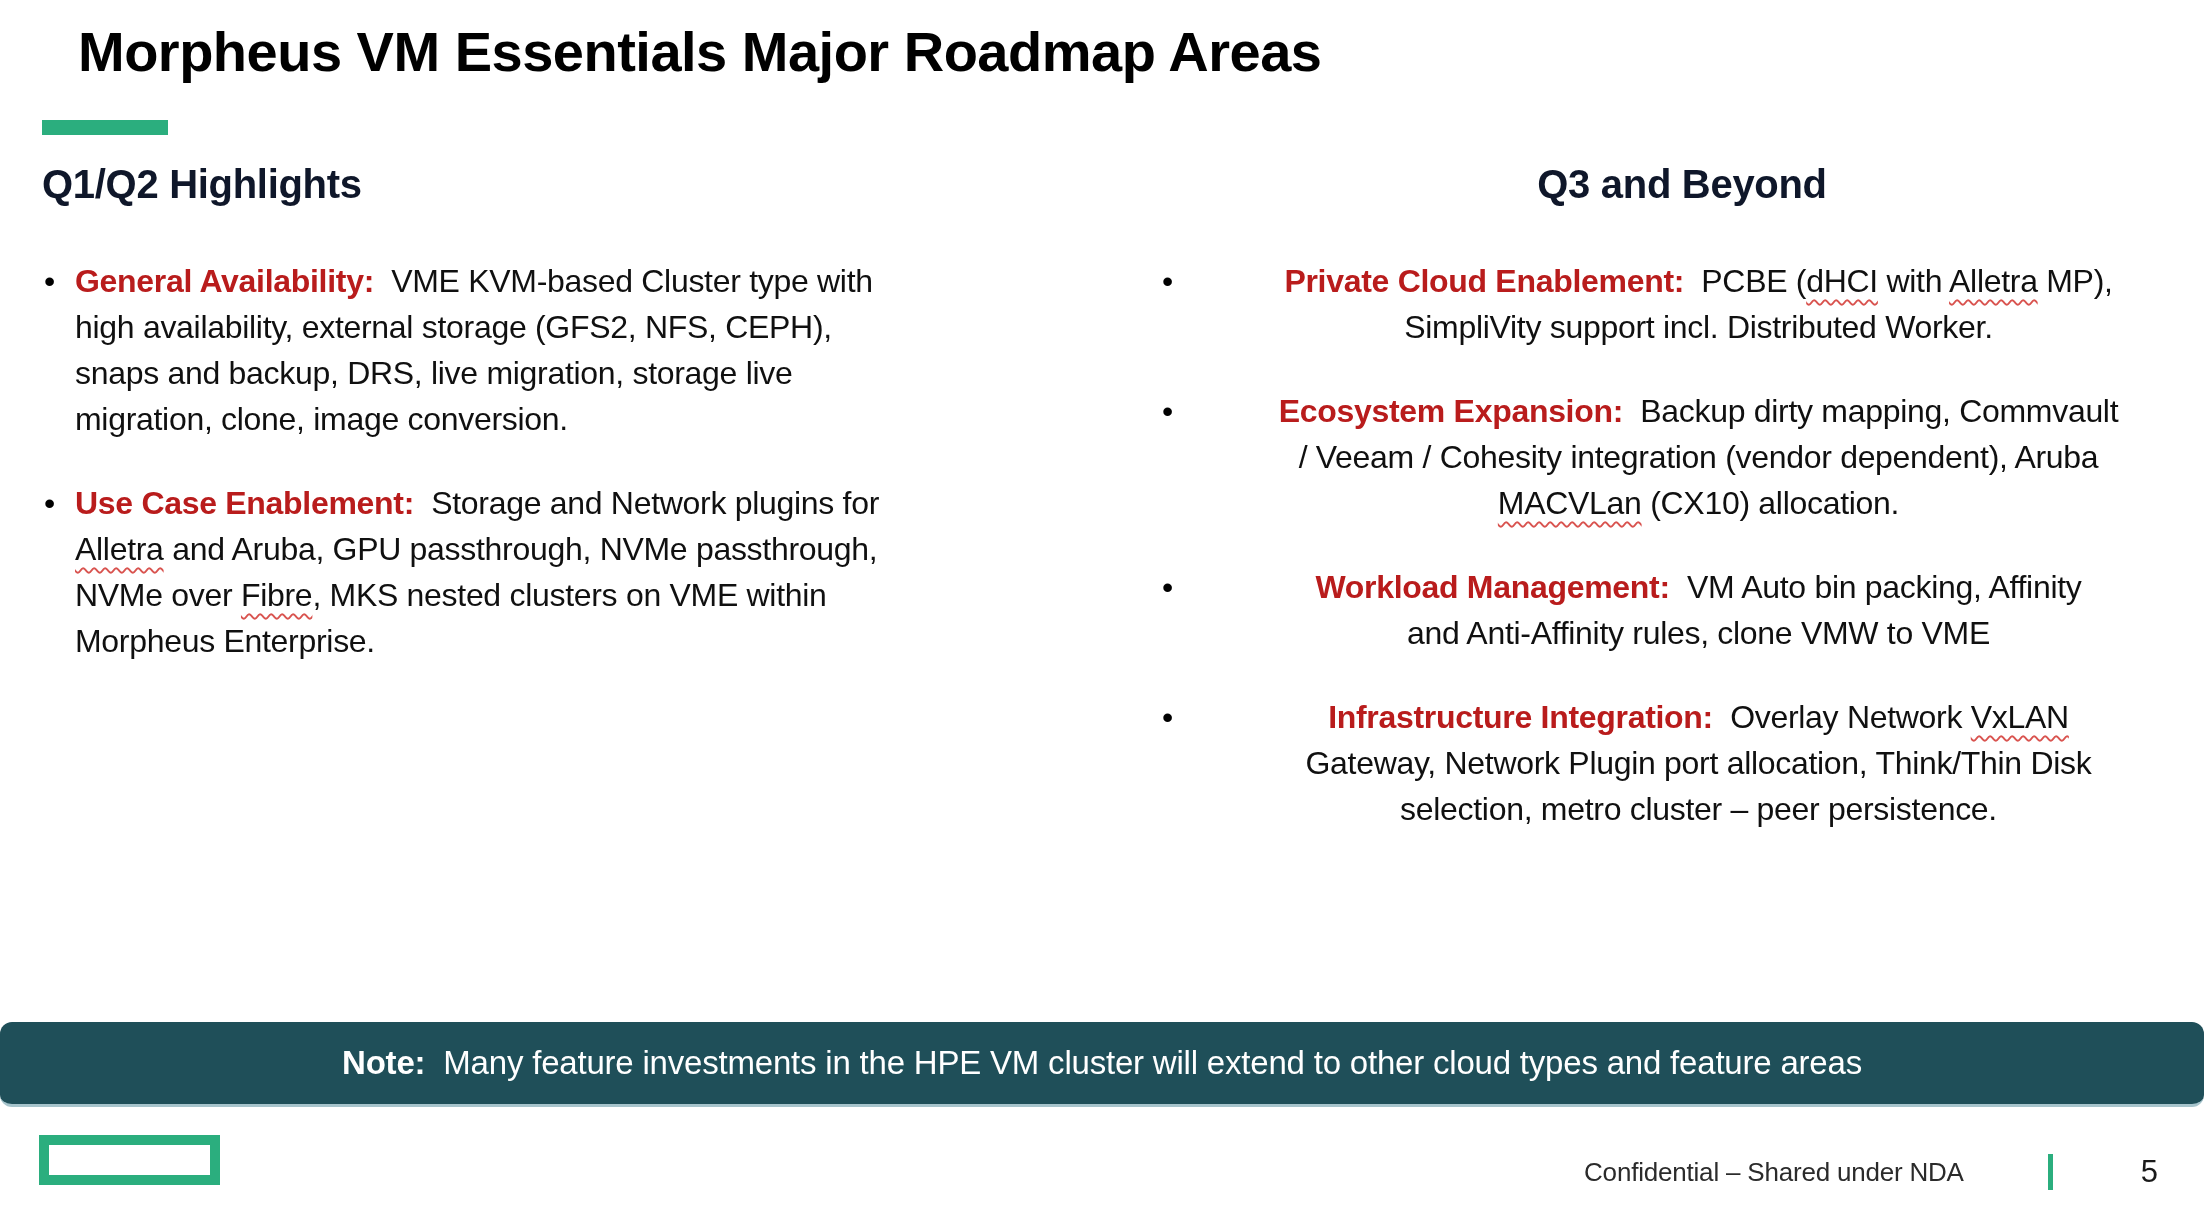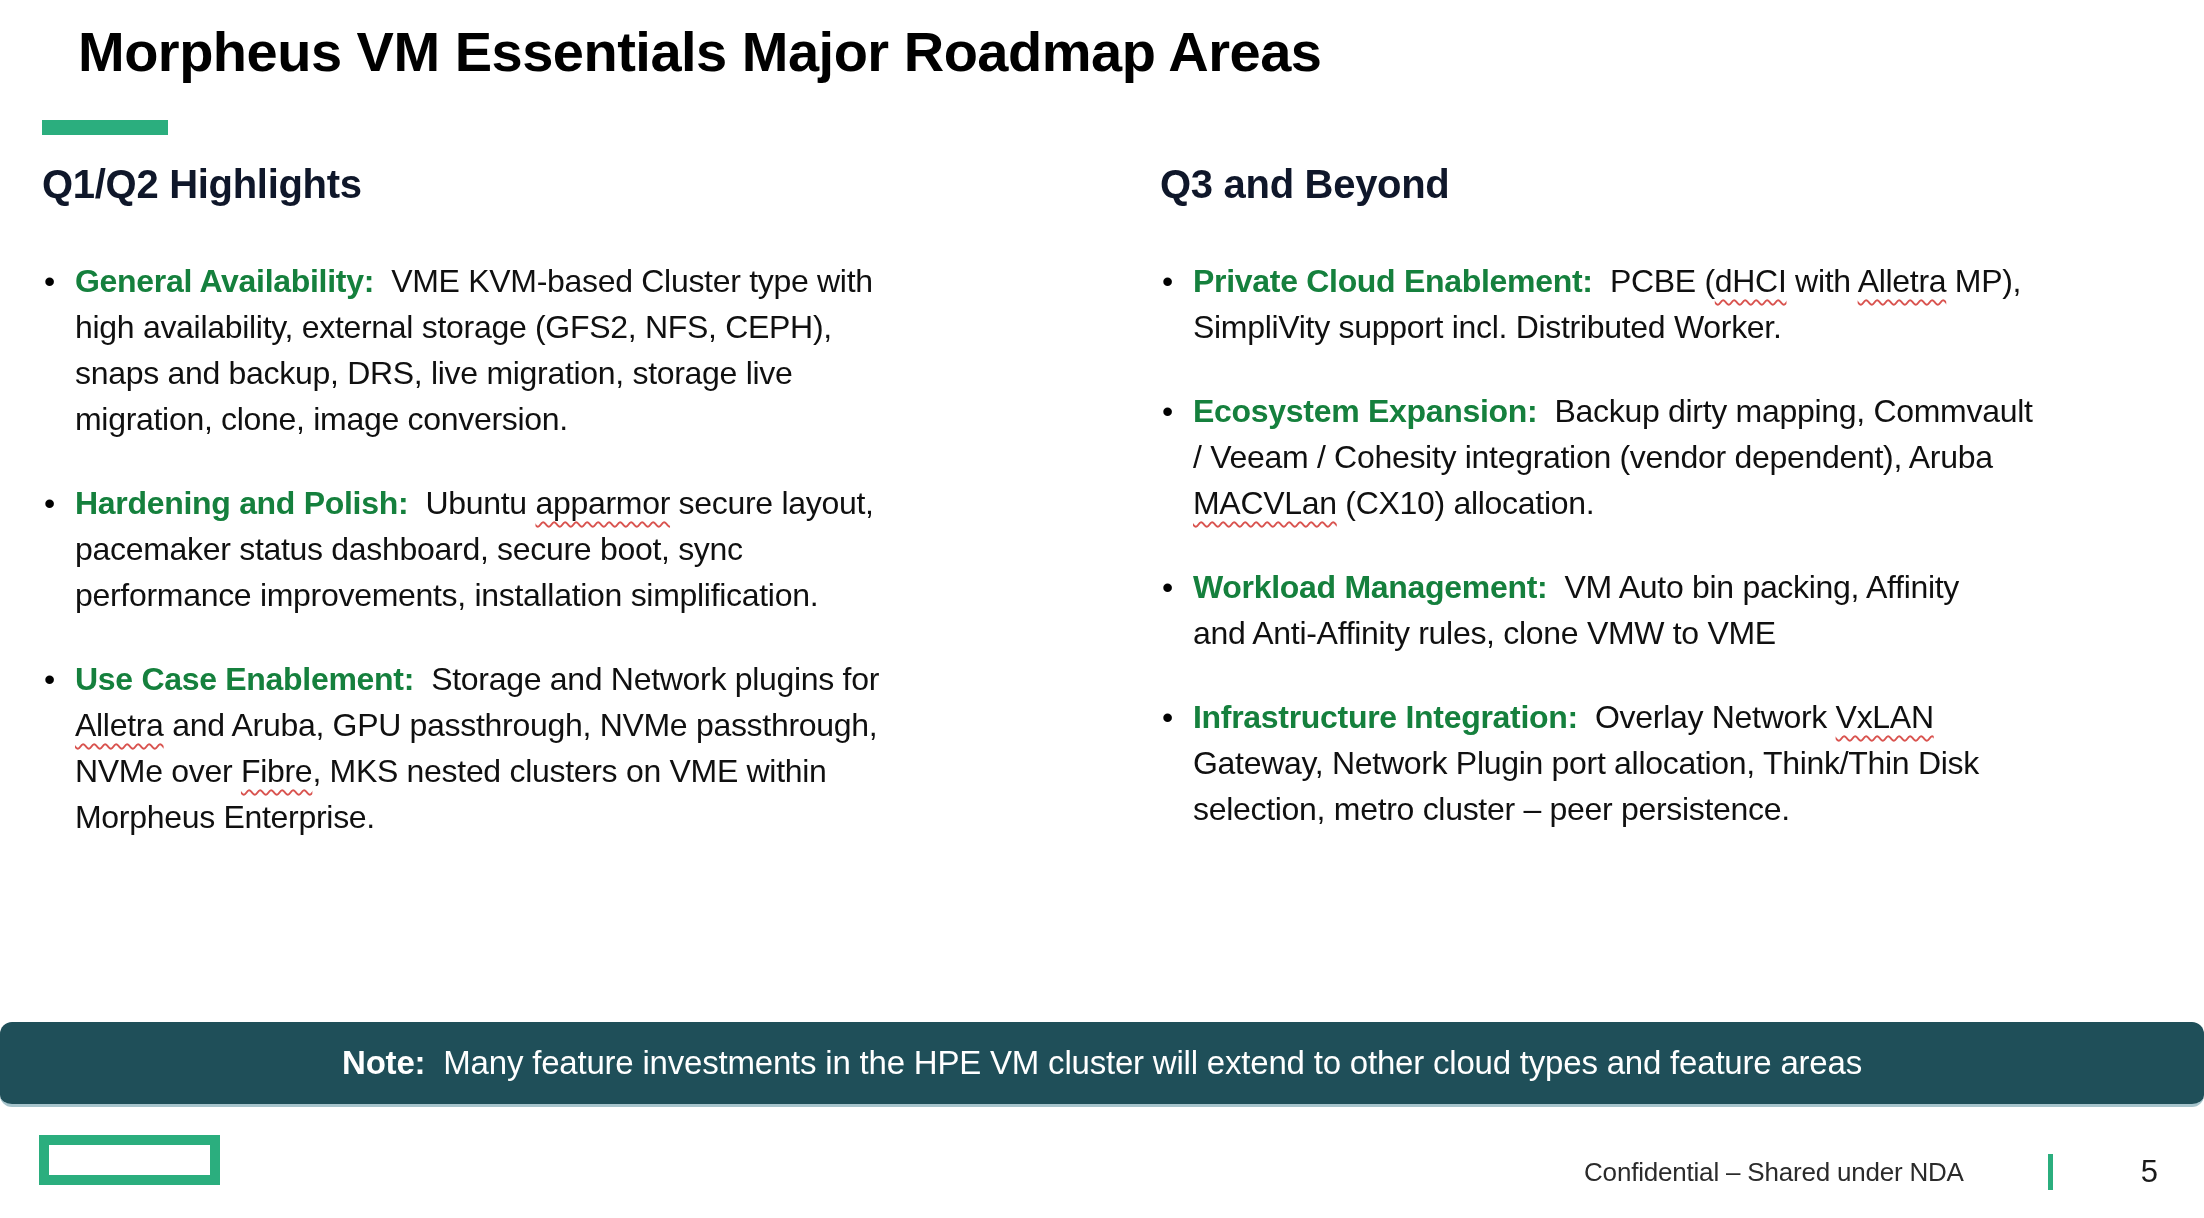--- a/index.html
+++ b/index.html
@@ -33,21 +33,21 @@
     top: 120px;
     width: 126px;
     height: 15px;
   }
 
   .column {
     position: absolute;
     top: 160px;
   }
   .column.col-left  { left: 42px;   width: 1040px; }
-  .column.col-right { left: 1160px; width: 1044px; }
+  .column.col-right { left: 1160px; width: 1044px; text-align: center; }
 
   .column-heading {
     font-size: 40px;
     font-weight: 700;
     letter-spacing: -0.3px;
     color: #0f172a;
     line-height: 1.2;
     margin-bottom: 50px;
   }
 
@@ -67,21 +67,21 @@
   }
   ul.bullet-list li::before {
     content: "\2022";
     position: absolute;
     left: 2px;
     top: 0;
     font-size: 32px;
     color: #000;
   }
 
-  .b { font-weight: 700; color: #15803d; }
+  .b { font-weight: 700; color: #b91c1c; }
 
   .misspell {
     text-decoration-line: underline;
     text-decoration-style: wavy;
     text-decoration-color: #d9534f;
     text-decoration-thickness: 2px;
     text-underline-offset: 7px;
   }
 
   .note-bar {
@@ -142,21 +142,20 @@
 <div class="slide">
 
   <h1 class="slide-title">Morpheus VM Essentials Major Roadmap Areas</h1>
 
   <div class="title-accent-bar" style="background: rgb(43, 174, 126);"></div>
 
   <div class="column col-left">
     <h2 class="column-heading">Q1/Q2 Highlights</h2>
     <ul class="bullet-list">
       <li><span class="b">General Availability:</span><span>&nbsp; VME KVM-based Cluster type with</span><br><span>high availability, external storage (GFS2, NFS, CEPH),</span><br><span>snaps and backup, DRS, live migration, storage live</span><br><span>migration, clone, image conversion.</span></li>
-      <li><span class="b">Hardening and Polish:</span><span>&nbsp; Ubuntu </span><span class="misspell">apparmor</span><span> secure layout,</span><br><span>pacemaker status dashboard, secure boot, sync</span><br><span>performance improvements, installation simplification.</span></li>
       <li><span class="b">Use Case Enablement:</span><span>&nbsp; Storage and Network plugins for</span><br><span class="misspell">Alletra</span><span> and Aruba, GPU passthrough, NVMe passthrough,</span><br><span>NVMe over </span><span class="misspell">Fibre</span><span>, MKS nested clusters on VME within</span><br><span>Morpheus Enterprise.</span></li>
     </ul>
   </div>
 
   <div class="column col-right">
     <h2 class="column-heading">Q3 and Beyond</h2>
     <ul class="bullet-list">
       <li><span class="b">Private Cloud Enablement:</span><span>&nbsp; PCBE (</span><span class="misspell">dHCI</span><span> with </span><span class="misspell">Alletra</span><span> MP),</span><br><span>SimpliVity support incl. Distributed Worker.</span></li>
       <li><span class="b">Ecosystem Expansion:</span><span>&nbsp; Backup dirty mapping, Commvault</span><br><span>/ Veeam / Cohesity integration (vendor dependent), Aruba</span><br><span class="misspell">MACVLan</span><span> (CX10) allocation.</span></li>
       <li><span class="b">Workload Management:</span><span>&nbsp; VM Auto bin packing, Affinity</span><br><span>and Anti-Affinity rules, clone VMW to VME</span></li>

